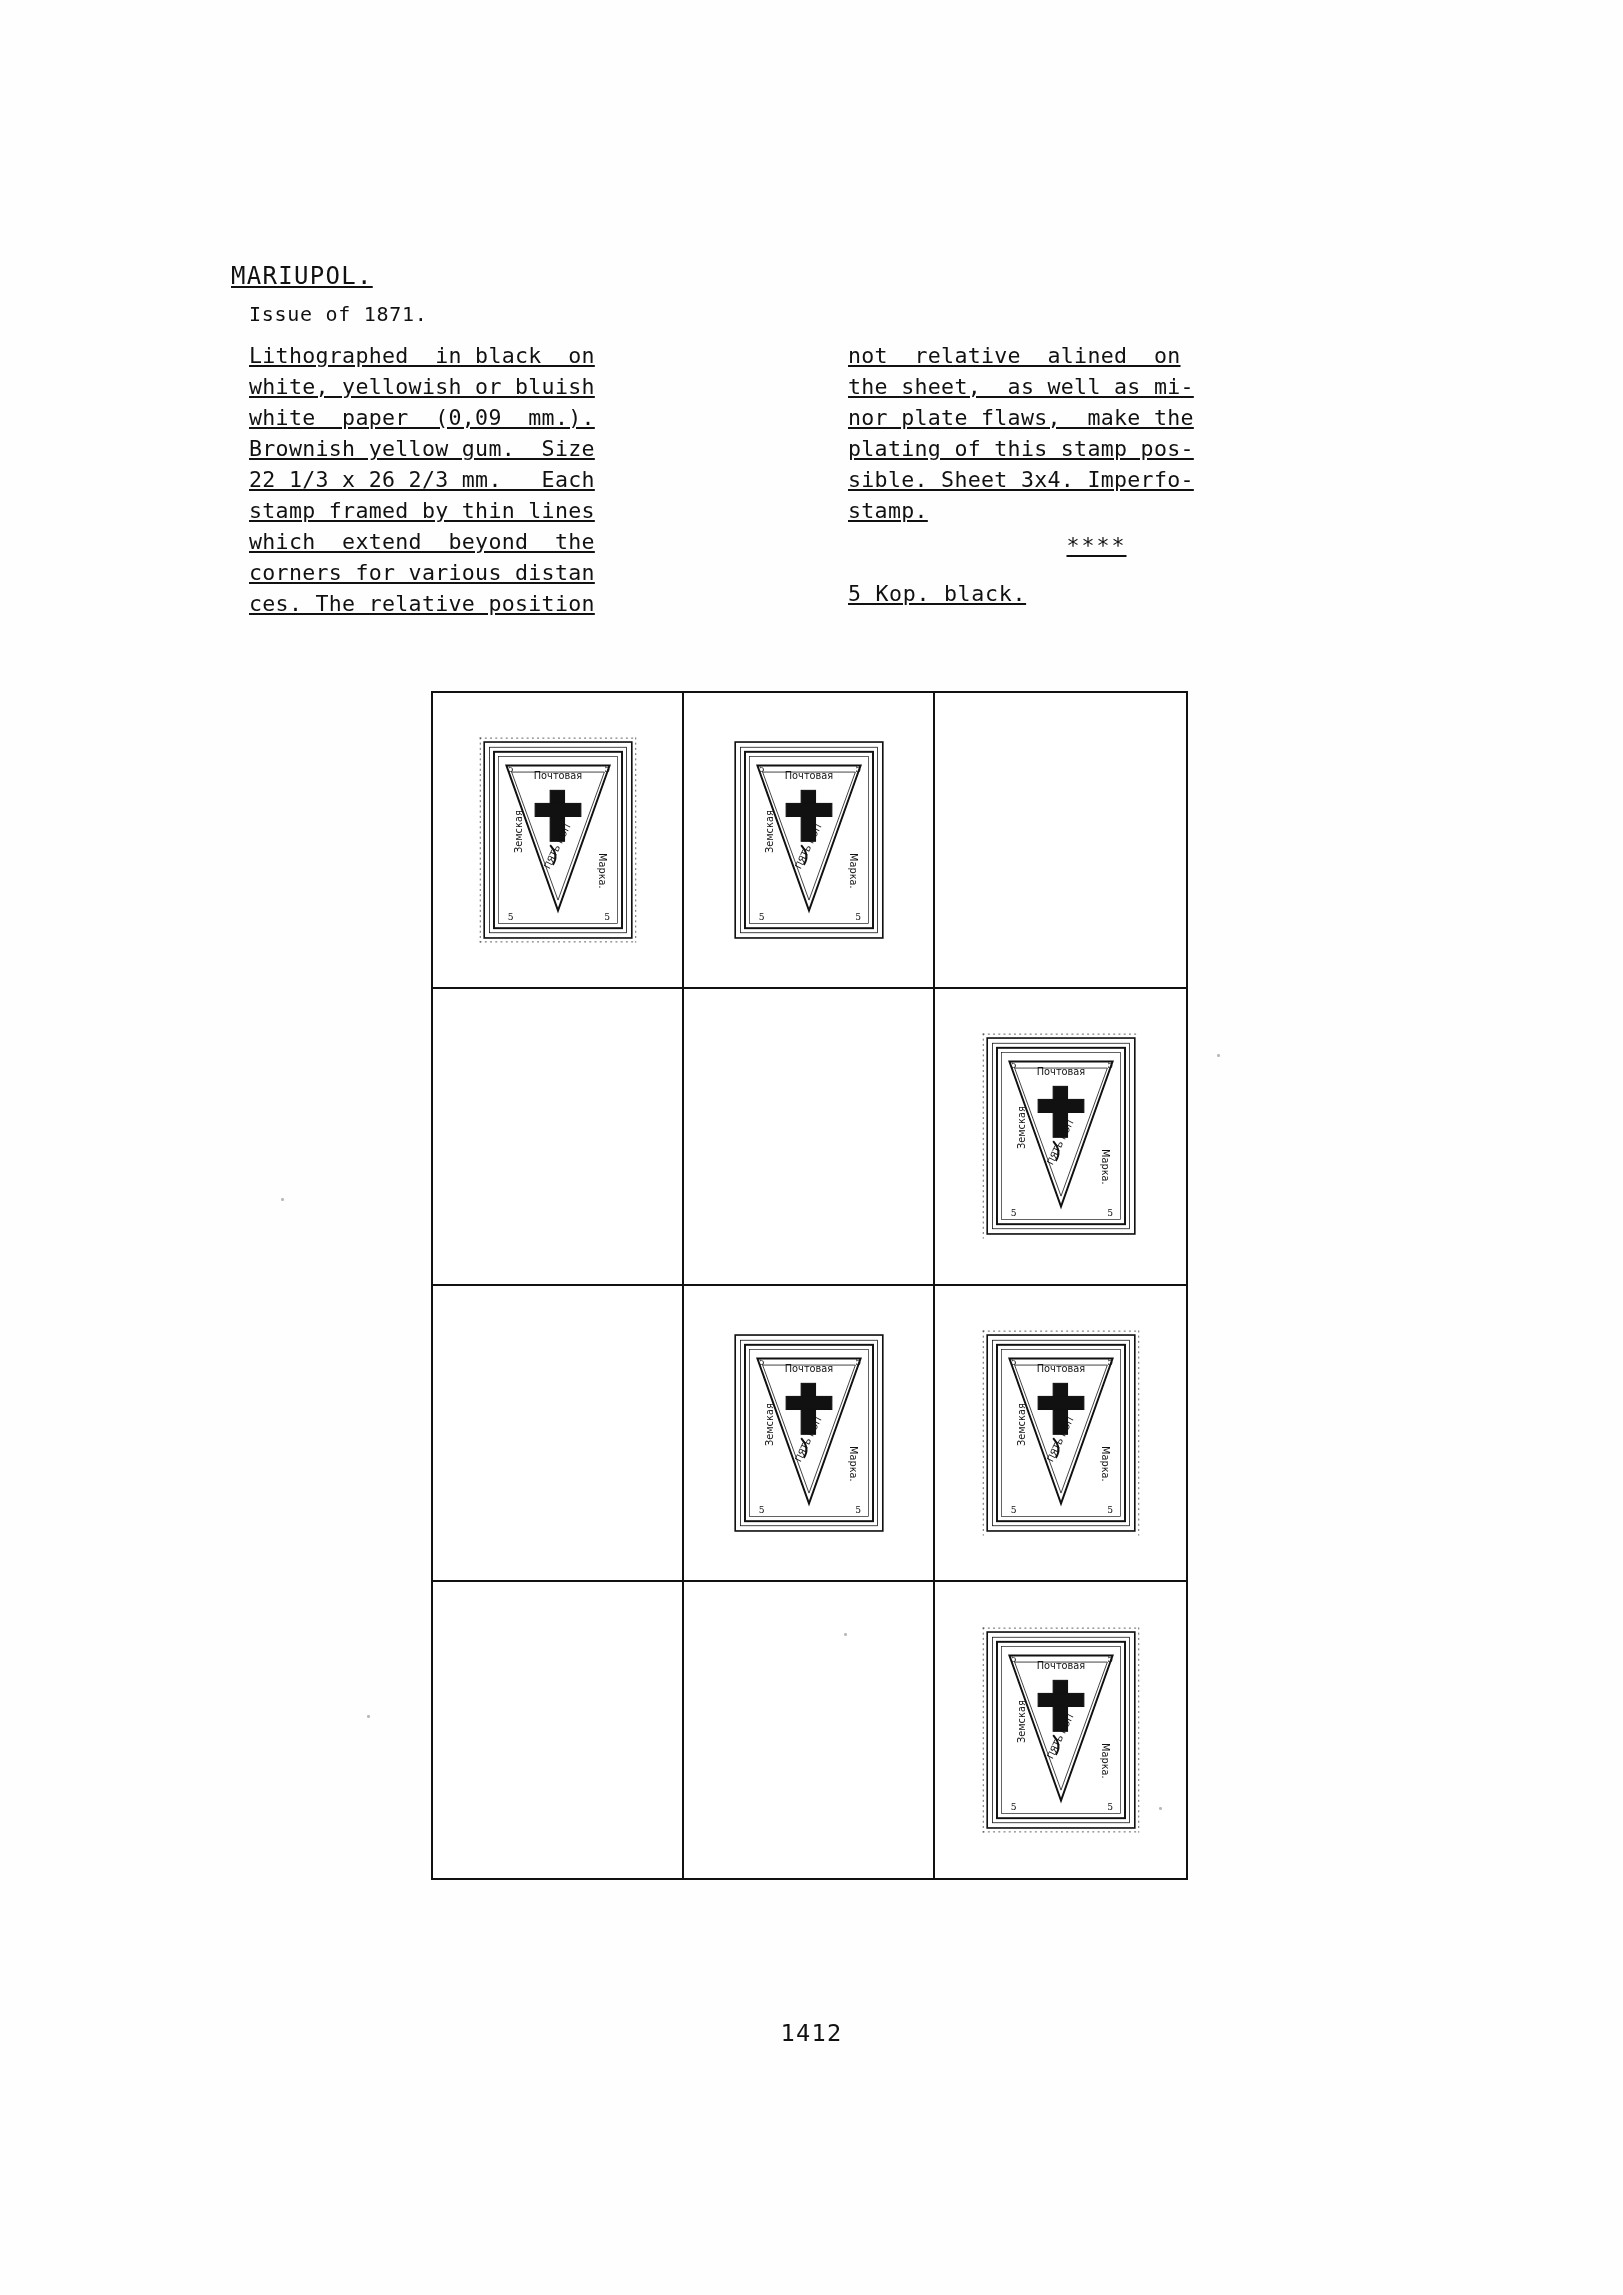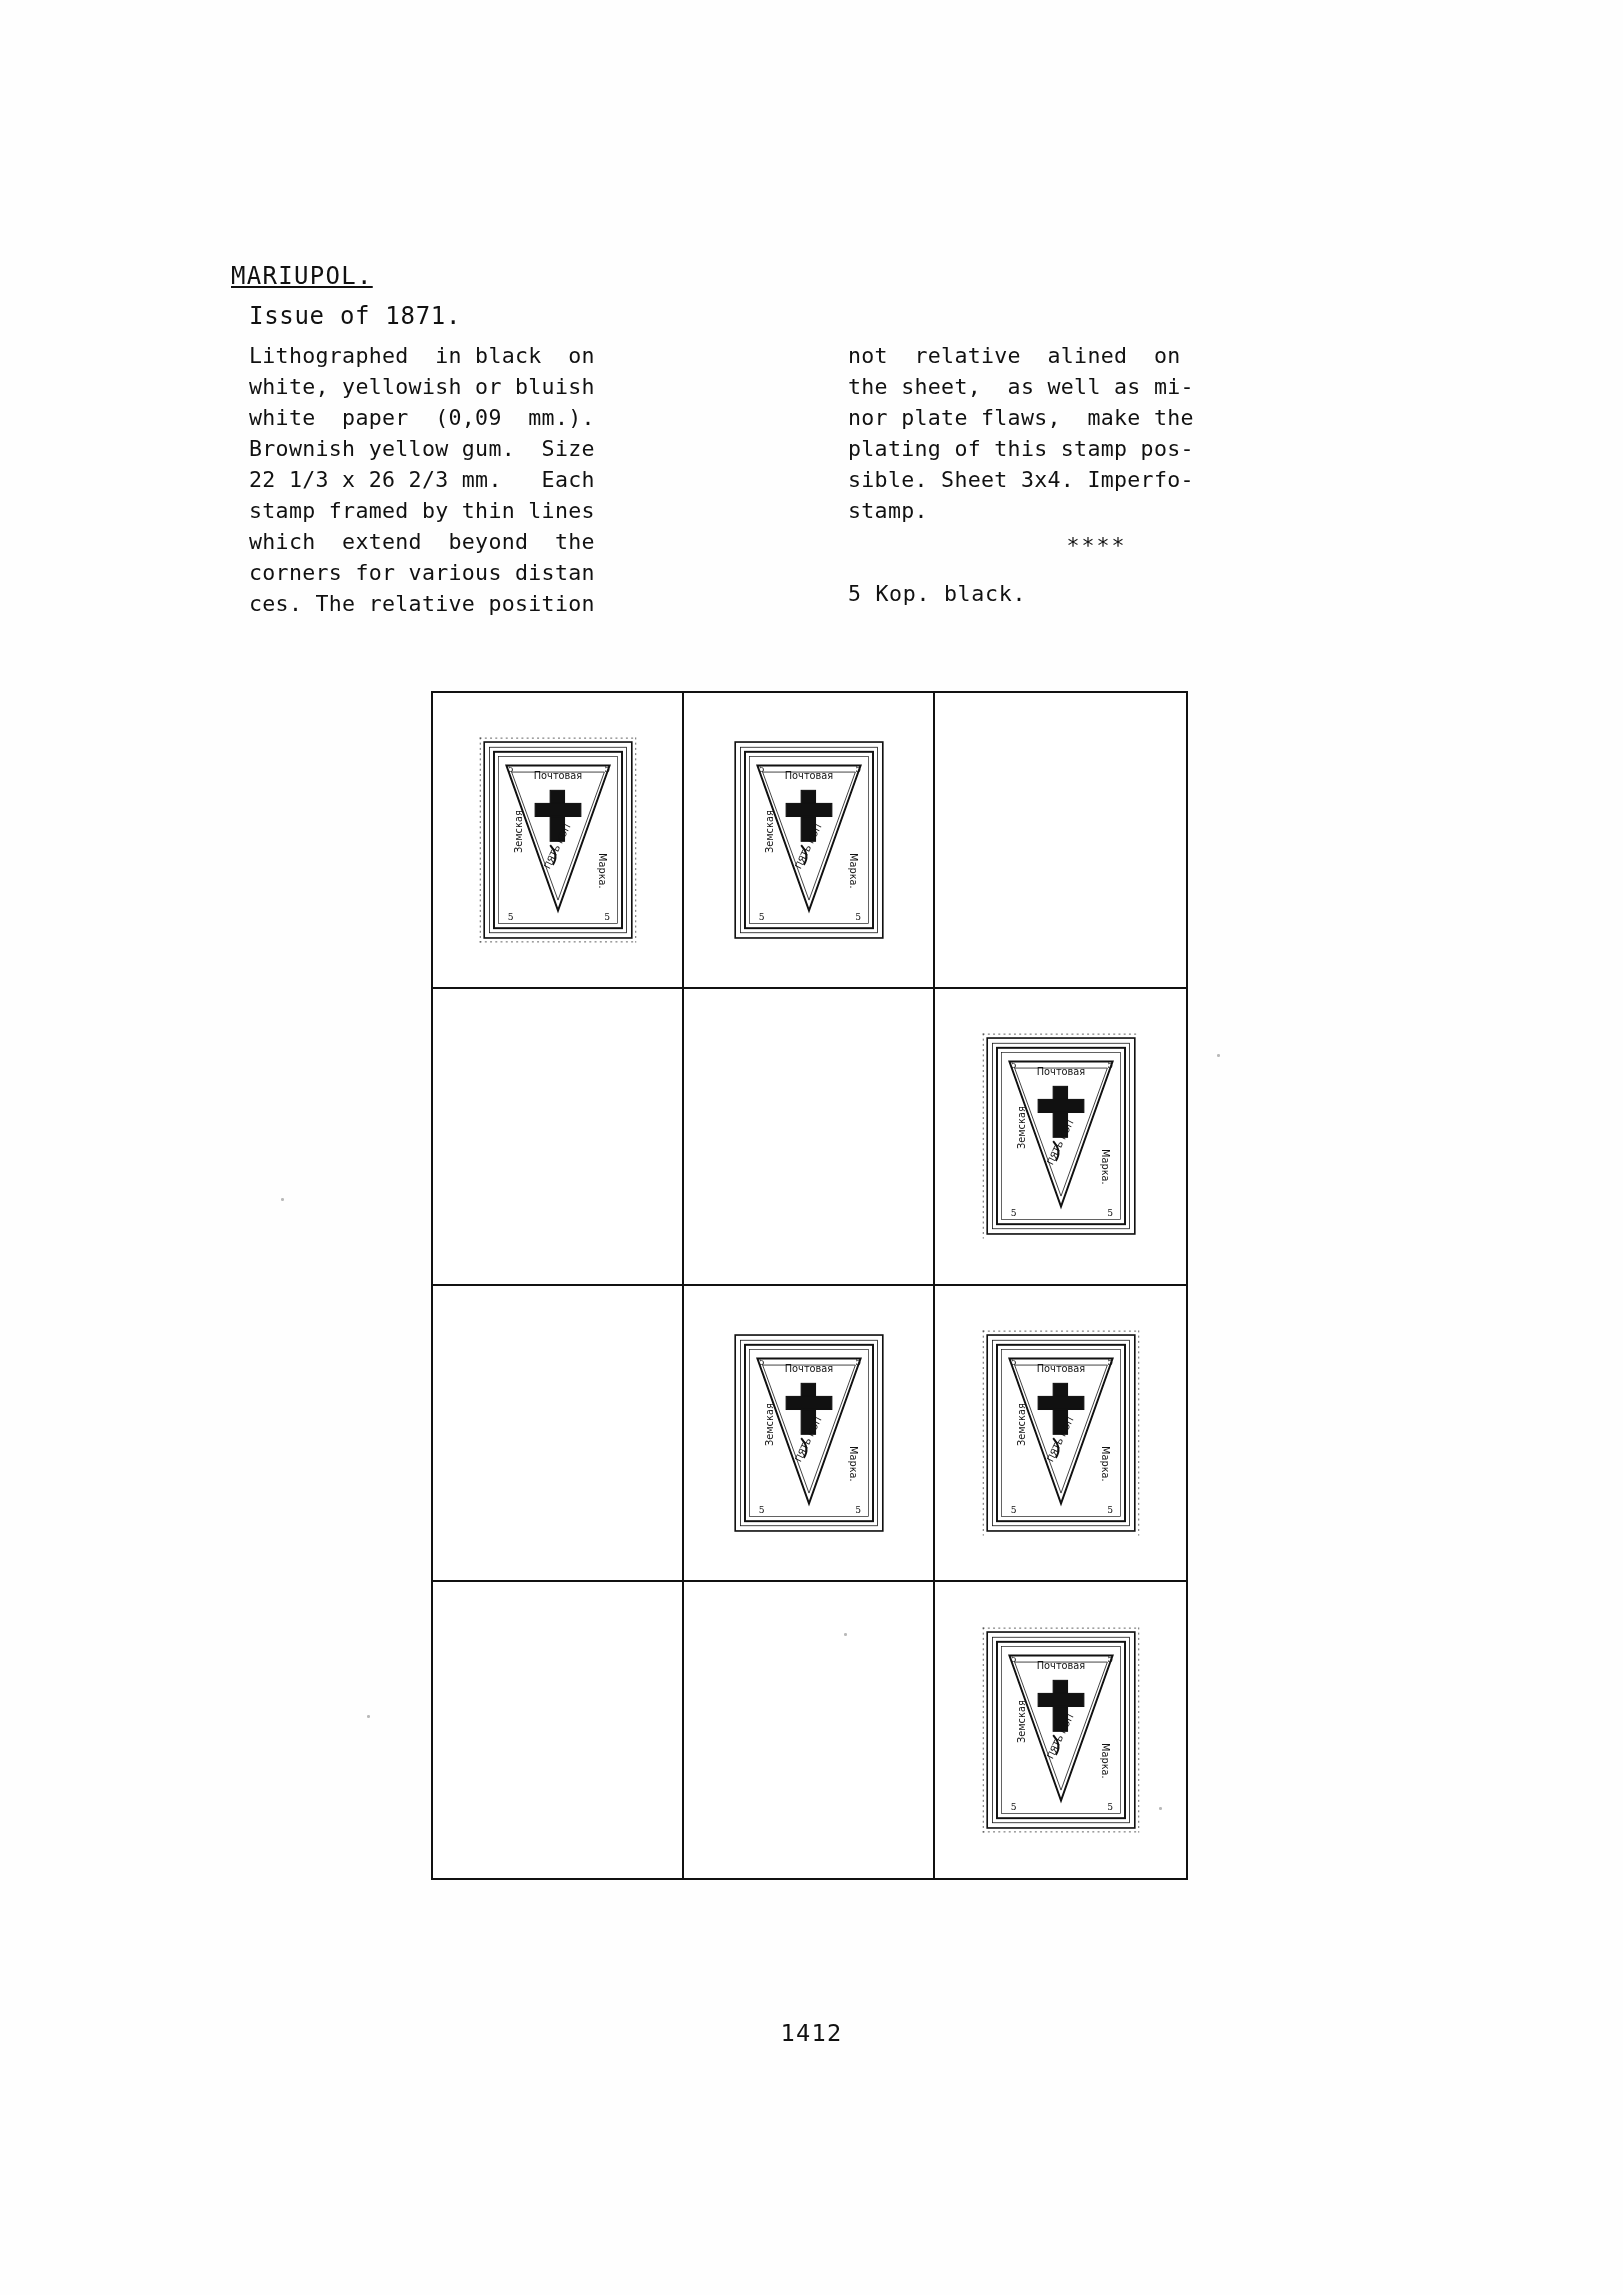--- a/index.html
+++ b/index.html
@@ -29,30 +29,31 @@
     top: 262px;
     font-size: 24px;
     letter-spacing: 1.3px;
     text-decoration: underline;
     white-space: pre;
   }
   .subtitle {
     position: absolute;
     left: 249px;
     top: 302px;
-    font-size: 24px;
+    font-size: 20px;
     letter-spacing: 0.7px;
     white-space: pre;
   }
 
   .col {
     position: absolute;
     font-size: 21.6px;
     line-height: 31px;
     letter-spacing: 0.3px;
+    text-decoration: underline;
   }
   .col-left {
     left: 249px;
     top: 340px;
     width: 484px;
   }
   .col-right {
     left: 848px;
     top: 340px;
     width: 497px;

